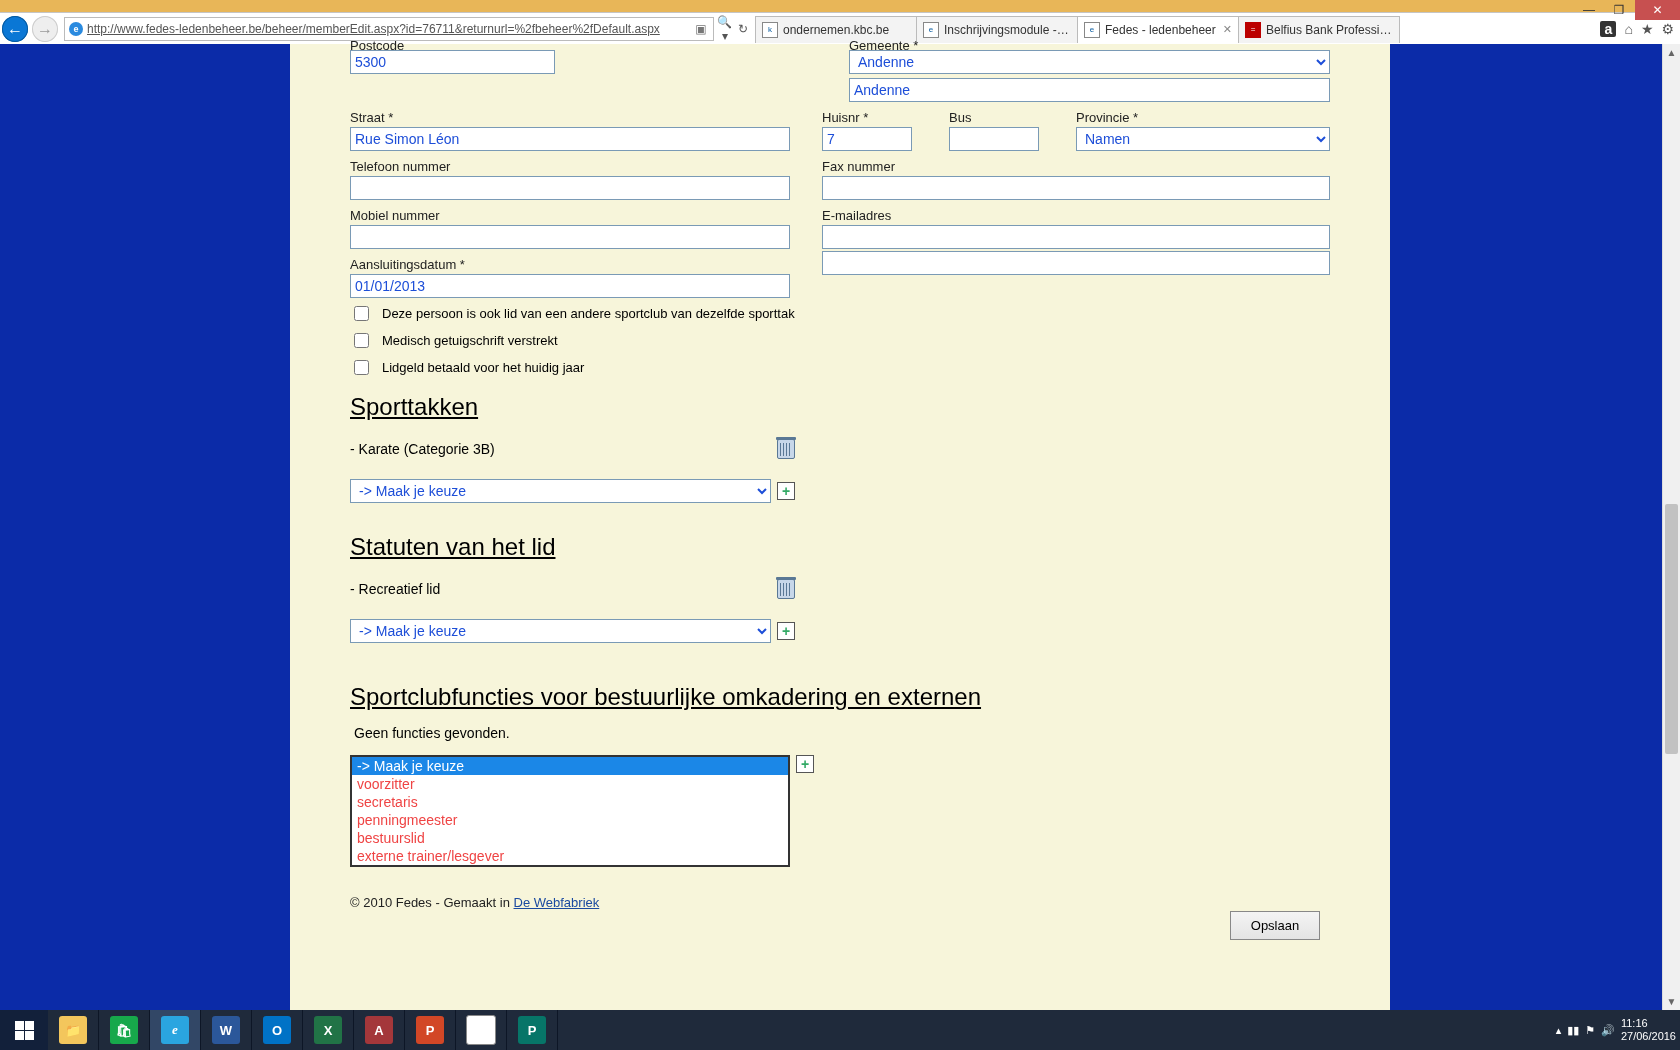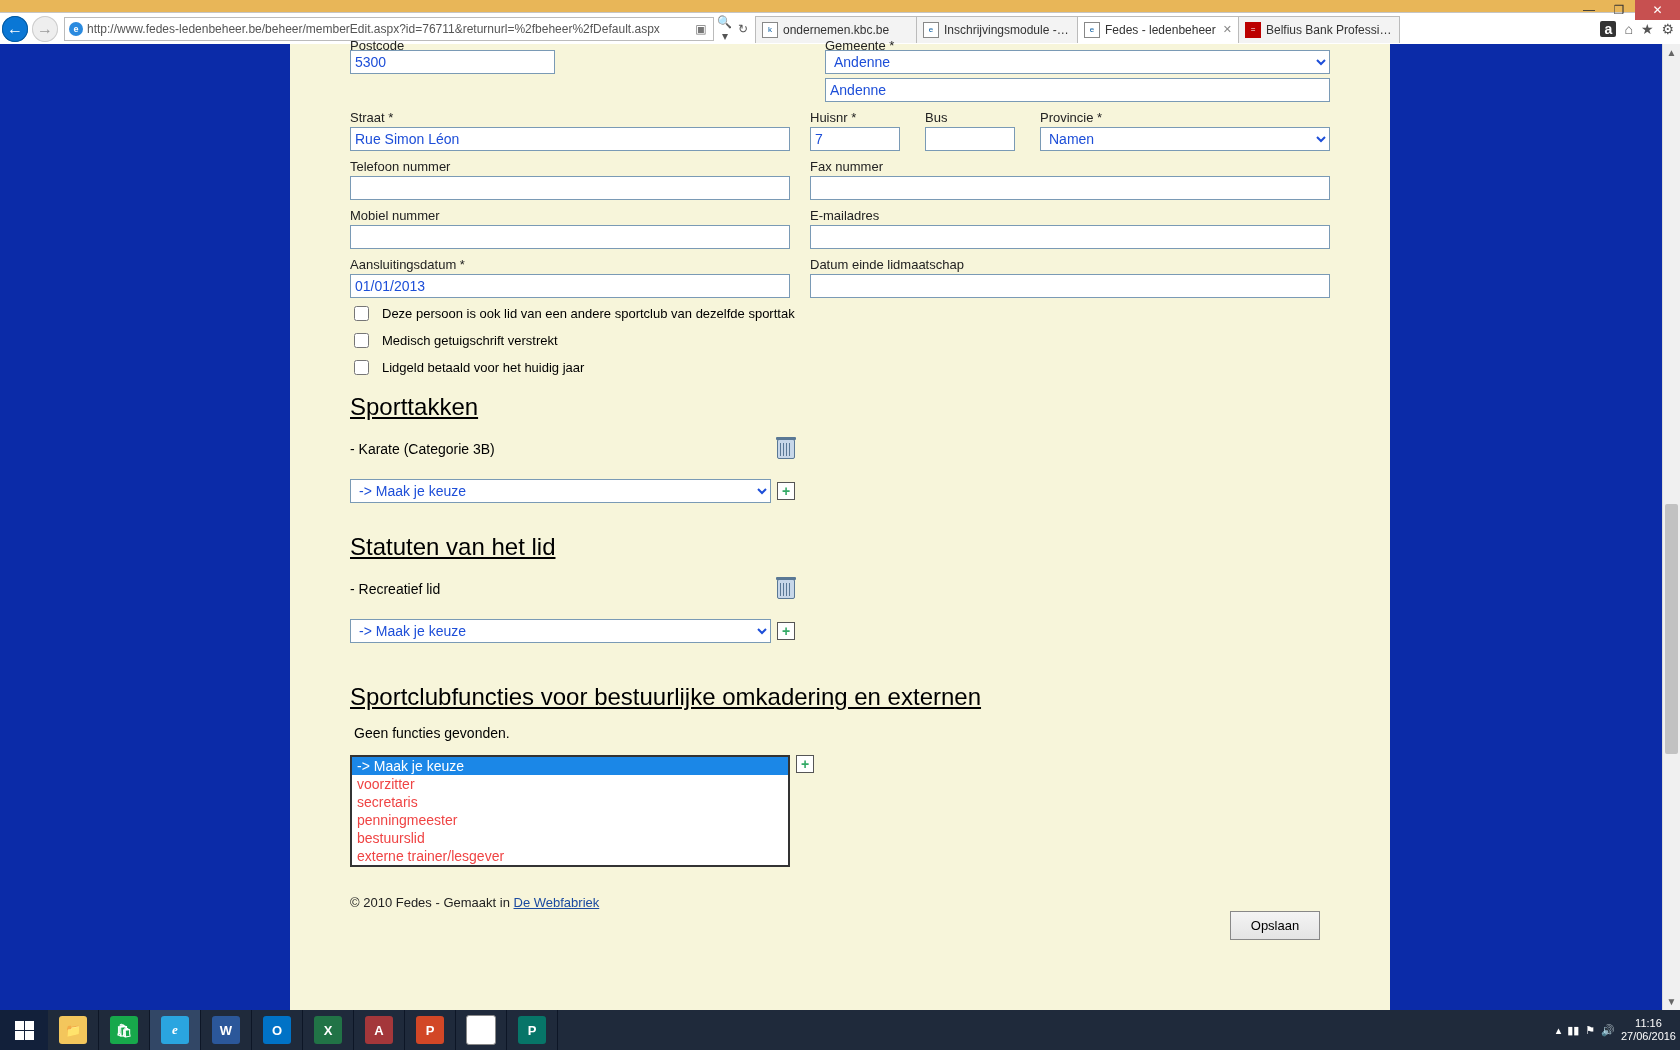--- a/index.html
+++ b/index.html
@@ -22,21 +22,21 @@
     width: 26px; height: 26px; border-radius: 50%; background: #0a77d5; color: #fff;
     display: flex; align-items: center; justify-content: center; font-size: 16px; margin-right: 4px;
     box-shadow: inset 0 0 0 1px #065a9f;
   }
   .navbtn.fwd { background: #eee; color: #999; box-shadow: inset 0 0 0 1px #ccc; }
   .urlbar {
     flex: 0 0 640px; height: 22px; border: 1px solid #bbb; margin: 0 2px;
     display: flex; align-items: center; padding: 0 4px; font-size: 12px; color: #555;
   }
   .urlbar .favicon { width:14px; height:14px; margin-right:4px; border-radius:50%; background:#2a8adf; color:#fff; font-size:9px; display:flex; align-items:center; justify-content:center; font-weight:bold; }
-  .urlbar .urltext { flex: 1; overflow: hidden; white-space: nowrap; }
+  .urlbar .urltext { flex: 1; overflow: hidden; white-space: nowrap; text-decoration: underline; }
   .urlbar .compat  { width:16px; text-align:center; color:#777; }
   .searchdrop { width:18px; text-align:center; color:#555; }
   .refresh    { width:18px; text-align:center; color:#555; margin-right:4px; }
 
   .tabs { display: flex; align-items: center; height: 30px; }
   .tab {
     width: 148px; height: 26px; border: 1px solid #bbb; border-bottom: none;
     margin-left: -1px; display: flex; align-items: center; padding: 0 6px;
     font-size: 12px; color: #333; background: #f3f3f3; overflow: hidden;
   }
@@ -57,21 +57,21 @@
   .scroll-arrow { width:17px; height:17px; background:#f0f0f0; color:#666; font-size:10px; display:flex; align-items:center; justify-content:center; }
   .scroll-arrow.top { position:absolute; top:0; left:0; }
   .scroll-arrow.bot { position:absolute; bottom:0; left:0; }
 
   .content {
     position:absolute; top:0; bottom:0; left:50%; transform:translateX(-50%);
     width:1100px; background:#F7F5DA; padding:0 0 10px 0;
   }
   .inner { padding: 0 60px; }
 
-  .row { display:flex; gap:20px; margin-bottom:2px; }
+  .row { display:flex; gap:32px; margin-bottom:2px; }
   .col { flex:1; }
   .field-label { font-size:13px; color:#222; padding: 6px 0 2px 0; display:block; }
   input[type=text], select {
     width:100%; box-sizing:border-box; height:24px; border:1px solid #7a9ab5; background:#fff;
     font-size:14px; padding:2px 4px; color:#1d4ed8;
   }
   select { height:24px; }
   .short input { width:90px; }
   .cb { display:flex; align-items:center; gap:10px; font-size:13px; padding:3px 0; }
   .cb input { width:15px; height:15px; }
@@ -106,21 +106,21 @@
   .winlogo { display:grid; grid-template-columns:9px 9px; grid-template-rows:9px 9px; gap:1px; }
   .winlogo span { background:#fff; }
   .tasks { display:flex; height:40px; }
   .tasks .t {
     width:50px; height:40px; display:flex; align-items:center; justify-content:center;
     border-right:1px solid #0d1626;
   }
   .tasks .t .ico { width:28px; height:28px; display:flex; align-items:center; justify-content:center; border-radius:3px; font-weight:bold; font-size:13px; color:#fff;}
   .tasks .t.active { background:#324766; border-bottom:2px solid #6fb1ff; }
   .tray { margin-left:auto; display:flex; align-items:center; gap:6px; color:#fff; font-size:11px; padding-right:4px; }
-  .tray .clock { text-align:center; line-height:13px; }
+  .tray .clock { text-align:left; line-height:13px; }
 
   
   .ic-explorer { background:#f3c65c; }
   .ic-store    { background:#17a84b; }
   .ic-ie       { background:#2aa5e0; font-size:18px; font-style:italic; font-family:serif; }
   .ic-word     { background:#2b579a; }
   .ic-outlook  { background:#0072c6; }
   .ic-excel    { background:#217346; }
   .ic-access   { background:#a4373a; }
   .ic-ppt      { background:#d24726; }
@@ -238,21 +238,20 @@
           <input type="text" value="" style="">
         </div>
       </div>
 
       <div class="row">
         <div class="col" style="flex:0 0 440px;">
           <span class="field-label">Aansluitingsdatum *</span>
           <input type="text" value="01/01/2013" style="">
         </div>
         <div class="col">
-          <span class="field-label">Datum einde lidmaatschap</span>
           <input type="text" value="" style="">
         </div>
       </div>
 
       <div class="cb">
         <input type="checkbox" style="">
         <span>Deze persoon is ook lid van een andere sportclub van dezelfde sporttak</span>
       </div>
       <div class="cb">
         <input type="checkbox" style="">

